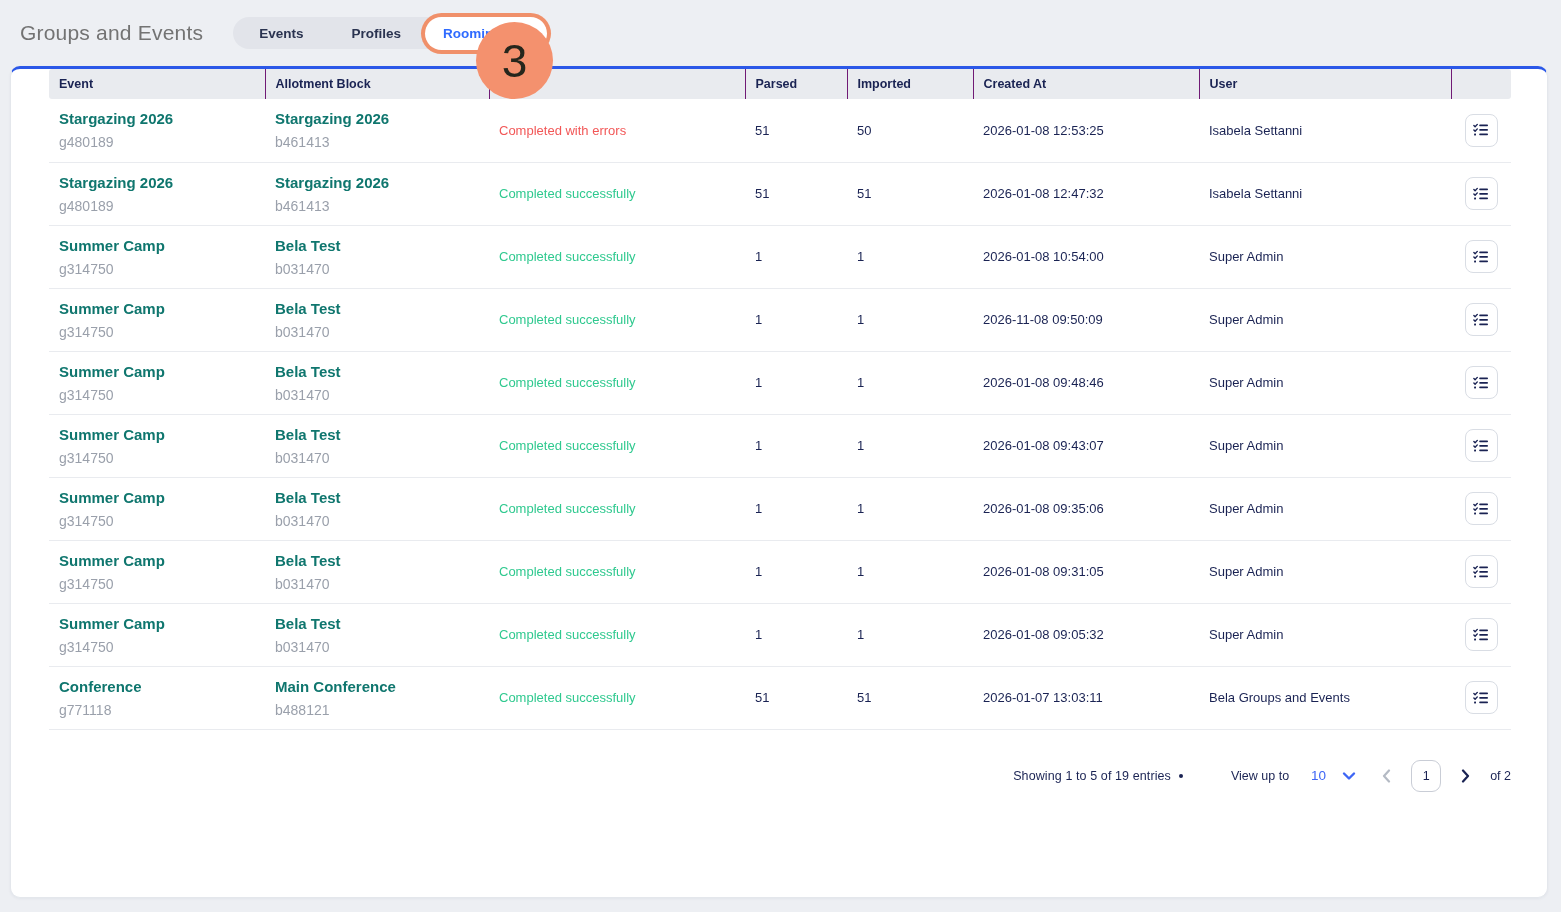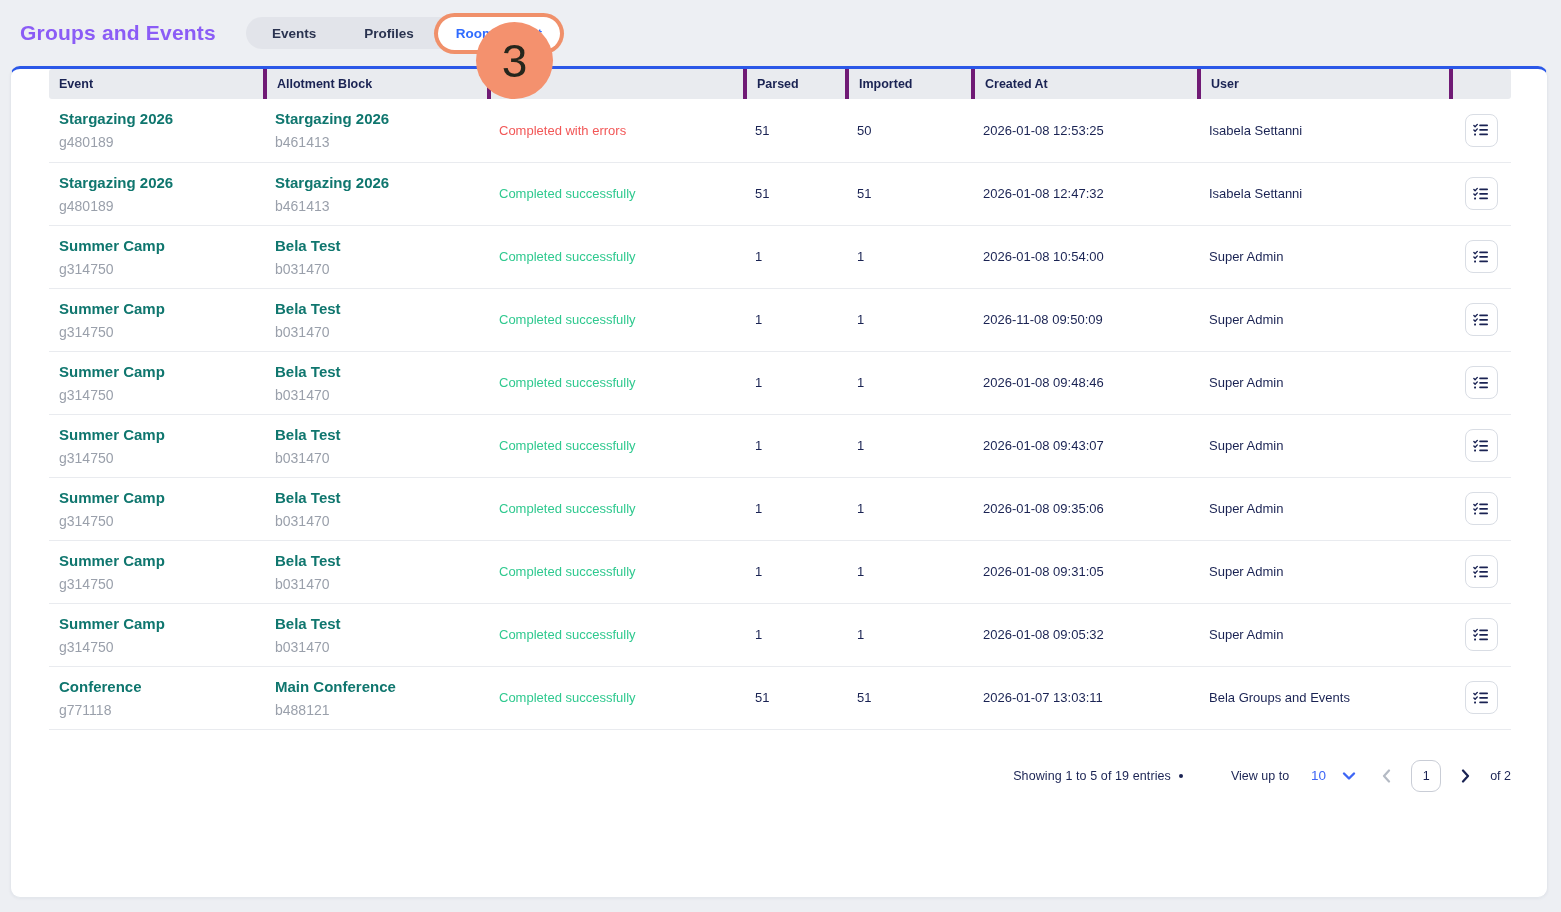--- a/index.html
+++ b/index.html
@@ -14,22 +14,22 @@
 
   
   .topbar {
     display: flex;
     align-items: center;
     padding: 12px 20px 0 20px;
     height: 54px;
   }
   .page-title {
     font-size: 21px;
-    font-weight: 700;
-    color: #8b5cf6;
+    font-weight: 400;
+    color: #737373;
     letter-spacing: 0.2px;
   }
   .tabs {
     margin-left: 30px;
     background: #e2e4ea;
     border-radius: 999px;
     display: flex;
     align-items: center;
     height: 32px;
     padding: 0 2px;
@@ -134,21 +134,21 @@
   .table-wrap { margin: 0 36px 0 38px; }
   table { width: 100%; border-collapse: collapse; table-layout: fixed; }
   thead th {
     background: #e9ebef;
     font-size: 12.5px;
     font-weight: 700;
     color: #1a2353;
     text-align: left;
     padding: 0 10px;
     height: 30px;
-    border-right: 4px solid #701a75;
+    border-right: 1px solid #701a75;
   }
   thead th:first-child { border-radius: 3px 0 0 3px; }
   thead th:last-child { border-right: none; border-radius: 0 3px 3px 0; }
   tbody td {
     border-bottom: 1px solid #e9ebef;
     padding: 10px 10px;
     font-size: 13px;
     color: #1a2353;
     height: 63px;
     vertical-align: middle;

